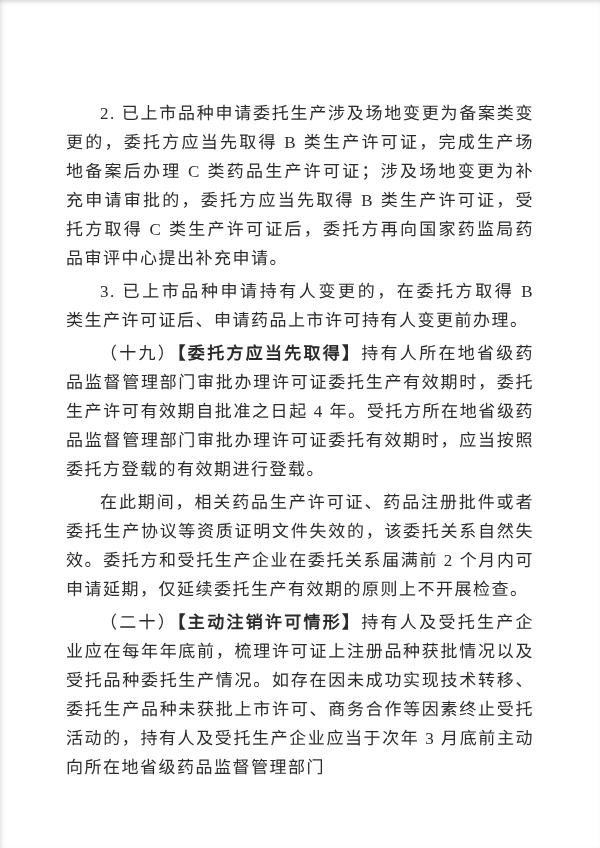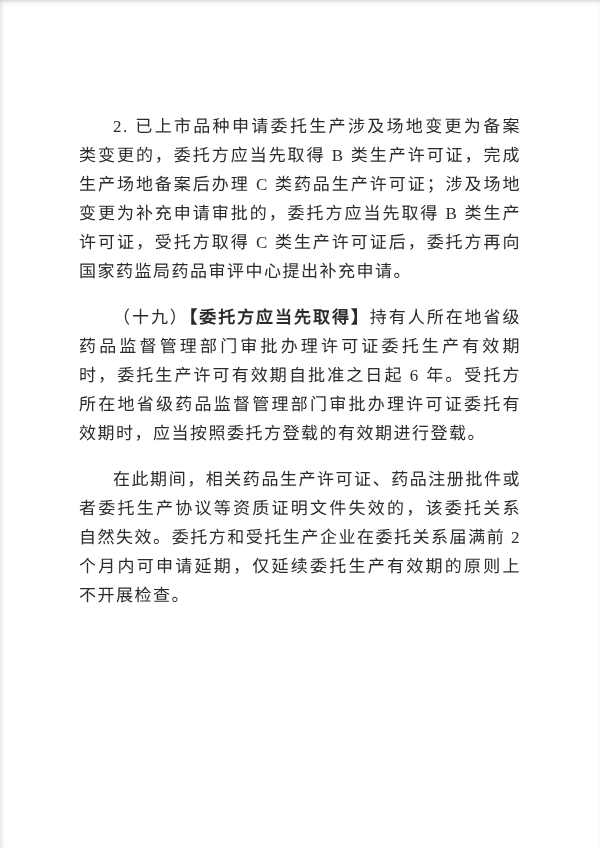--- a/index.html
+++ b/index.html
@@ -26,21 +26,21 @@
   }
   .content {
     position: absolute;
     top: 95px;
     left: 62px;
     right: 62px;
     bottom: 0;
     overflow: hidden;
   }
   p.para {
-    margin: 17px;
+    margin: 4px;
     padding: 0;
     font-family: "Liberation Serif", "DejaVu Serif", serif;
     font-size: 17px;
     line-height: 29px;
     color: #2b2b2b;
     text-align: justify;
     text-justify: inter-character;
     letter-spacing: 1.5px;
     text-indent: 34px;
     word-break: break-all;
@@ -49,17 +49,19 @@
     font-weight: 700;
   }
 </style>
 </head>
 <body>
 
 <div class="viewport">
   <div class="page">
     <div class="content">
         <p class="para"><span>2. 已上市品种申请委托生产涉及场地变更为备案类变更的，委托方应当先取得 B 类生产许可证，完成生产场地备案后办理 C 类药品生产许可证；涉及场地变更为补充申请审批的，委托方应当先取得 B 类生产许可证，受托方取得 C 类生产许可证后，委托方再向国家药监局药品审评中心提出补充申请。</span></p>
-        <p class="para"><span>（十九）</span><span class="bold">【委托方应当先取得】</span><span>持有人所在地省级药品监督管理部门审批办理许可证委托生产有效期时，委托生产许可有效期自批准之日起 6 年。受托方所在地省级药品监督管理部门审批办理许可证委托有效期时，应当按照委托方登载的有效期进行登载。</span></p>
+        <p class="para"><span>3. 已上市品种申请持有人变更的，在委托方取得 B 类生产许可证后、申请药品上市许可持有人变更前办理。</span></p>
+        <p class="para"><span>（十九）</span><span class="bold">【委托方应当先取得】</span><span>持有人所在地省级药品监督管理部门审批办理许可证委托生产有效期时，委托生产许可有效期自批准之日起 4 年。受托方所在地省级药品监督管理部门审批办理许可证委托有效期时，应当按照委托方登载的有效期进行登载。</span></p>
         <p class="para"><span>在此期间，相关药品生产许可证、药品注册批件或者委托生产协议等资质证明文件失效的，该委托关系自然失效。委托方和受托生产企业在委托关系届满前 2 个月内可申请延期，仅延续委托生产有效期的原则上不开展检查。</span></p>
+        <p class="para"><span>（二十）</span><span class="bold">【主动注销许可情形】</span><span>持有人及受托生产企业应在每年年底前，梳理许可证上注册品种获批情况以及受托品种委托生产情况。如存在因未成功实现技术转移、委托生产品种未获批上市许可、商务合作等因素终止受托活动的，持有人及受托生产企业应当于次年 3 月底前主动向所在地省级药品监督管理部门</span></p>
       </div>
   </div>
 </div>
 
 </body></html>

